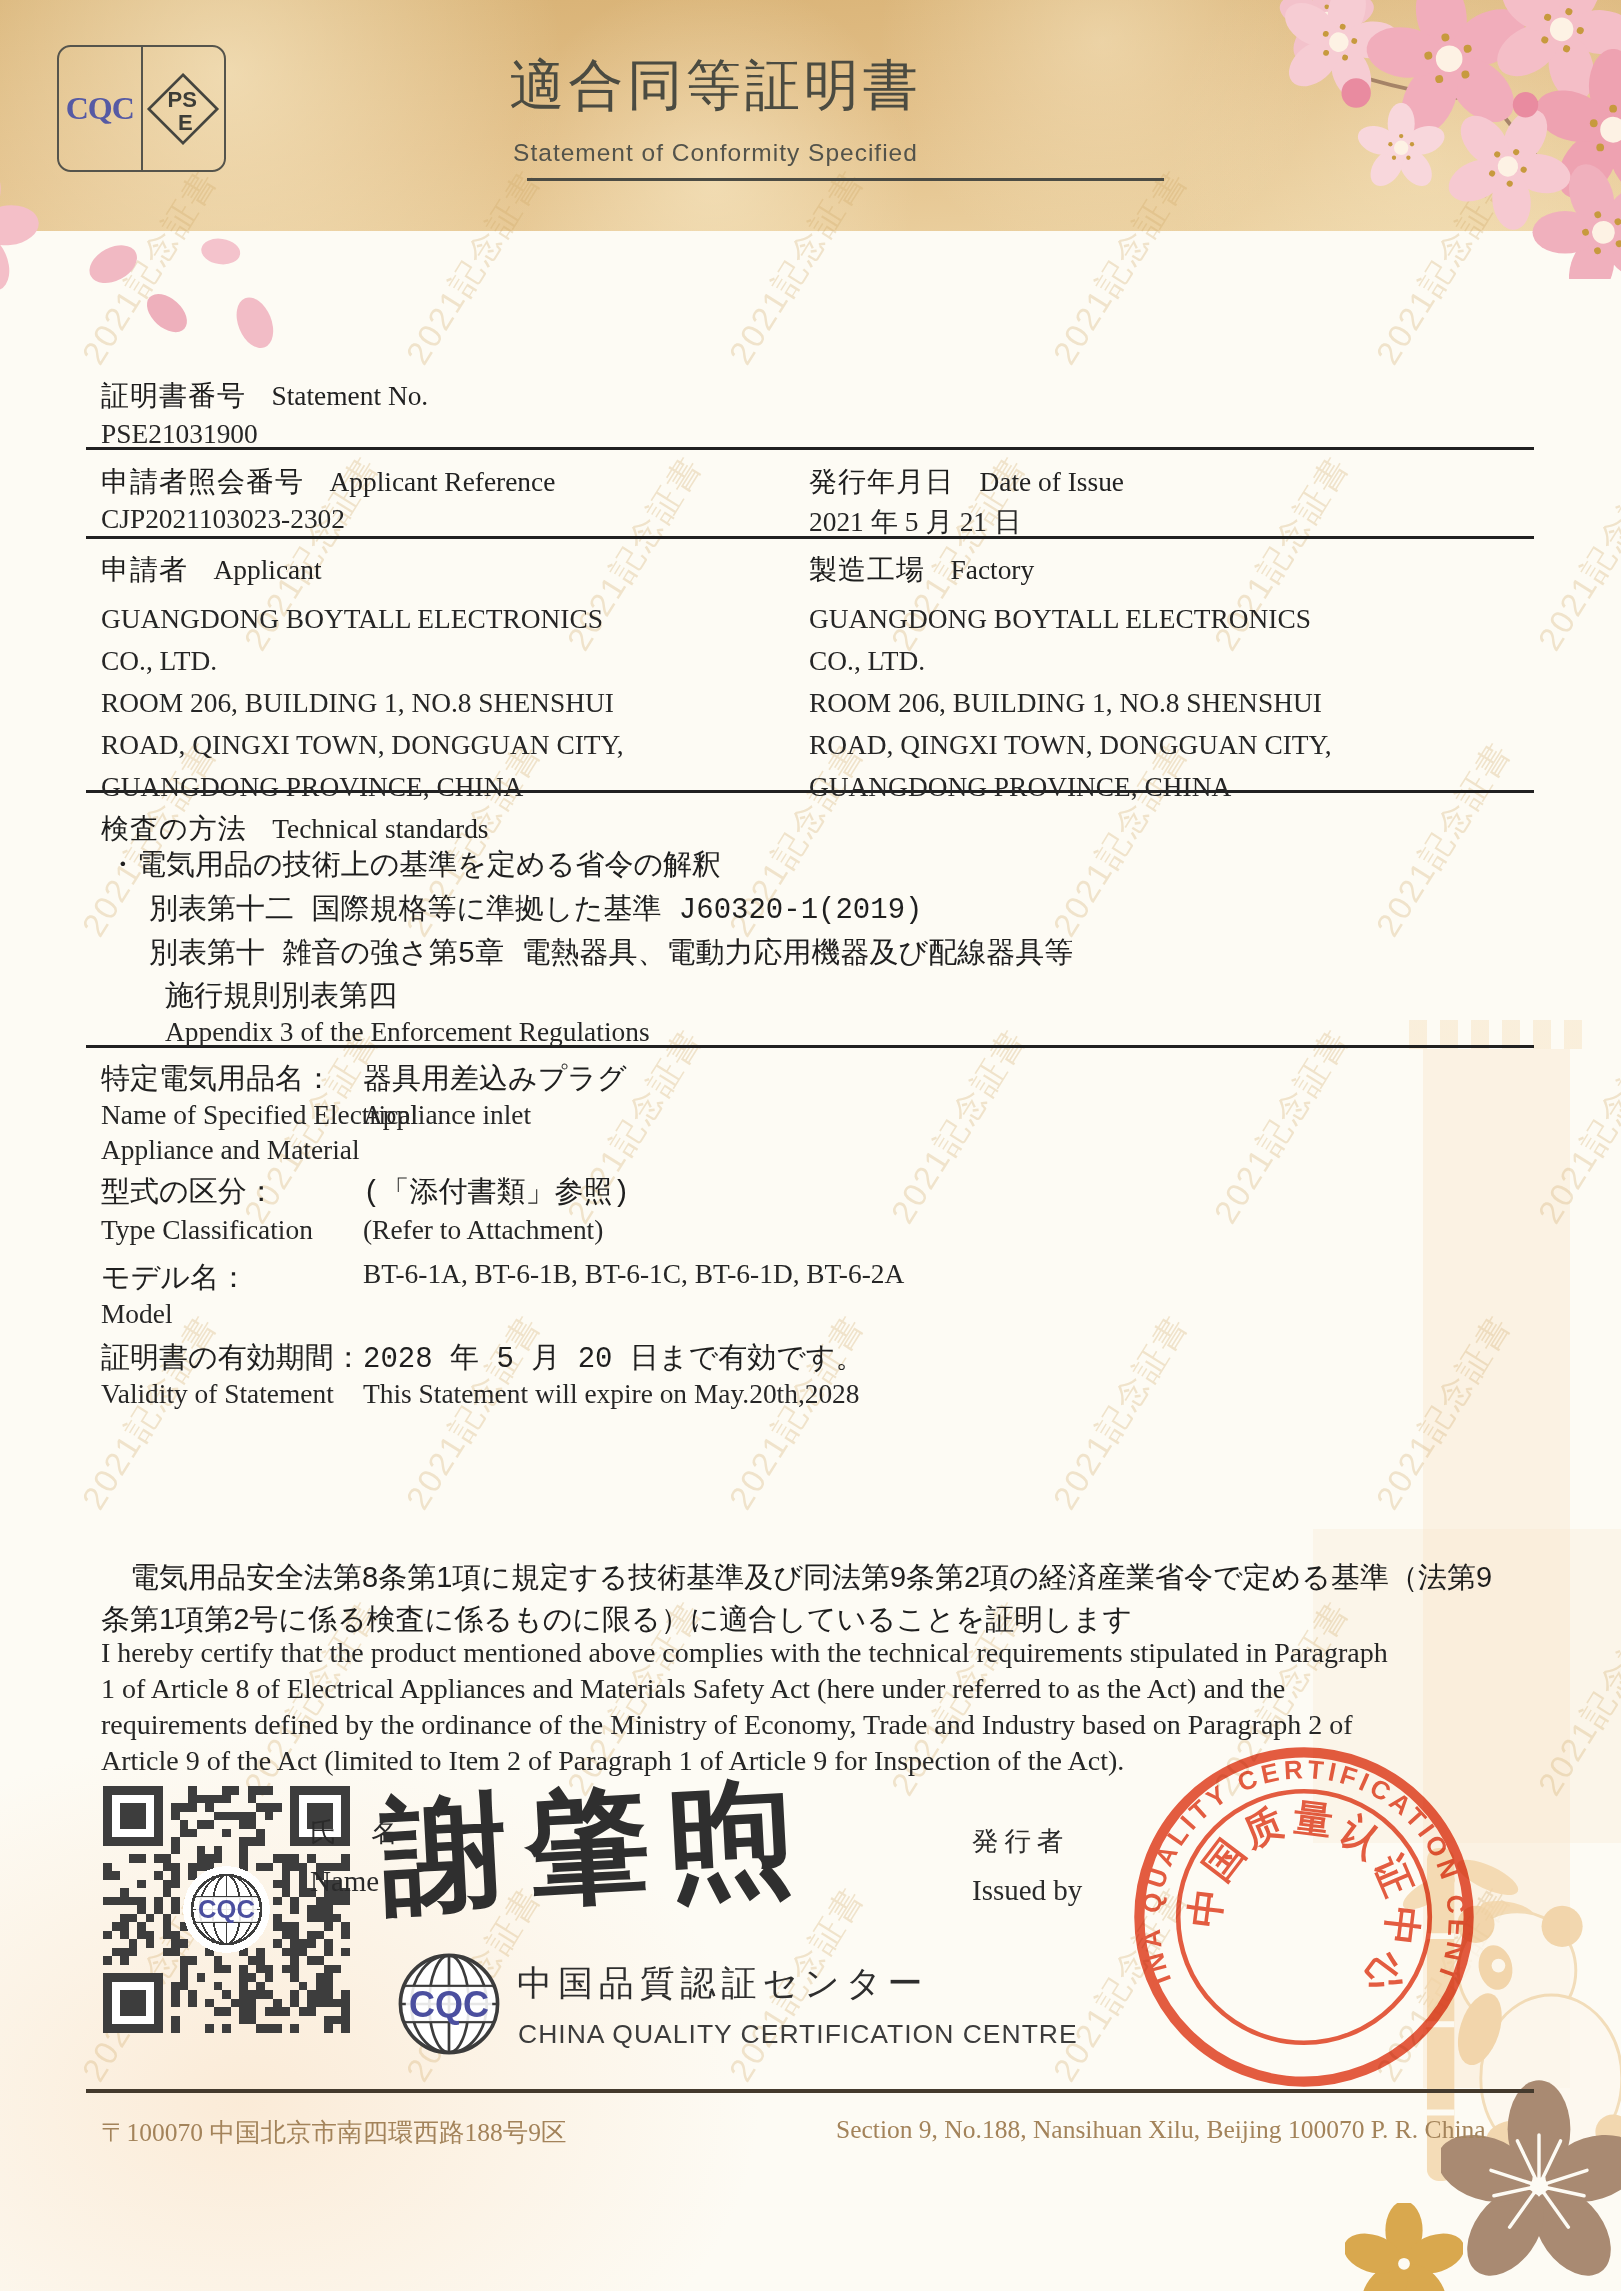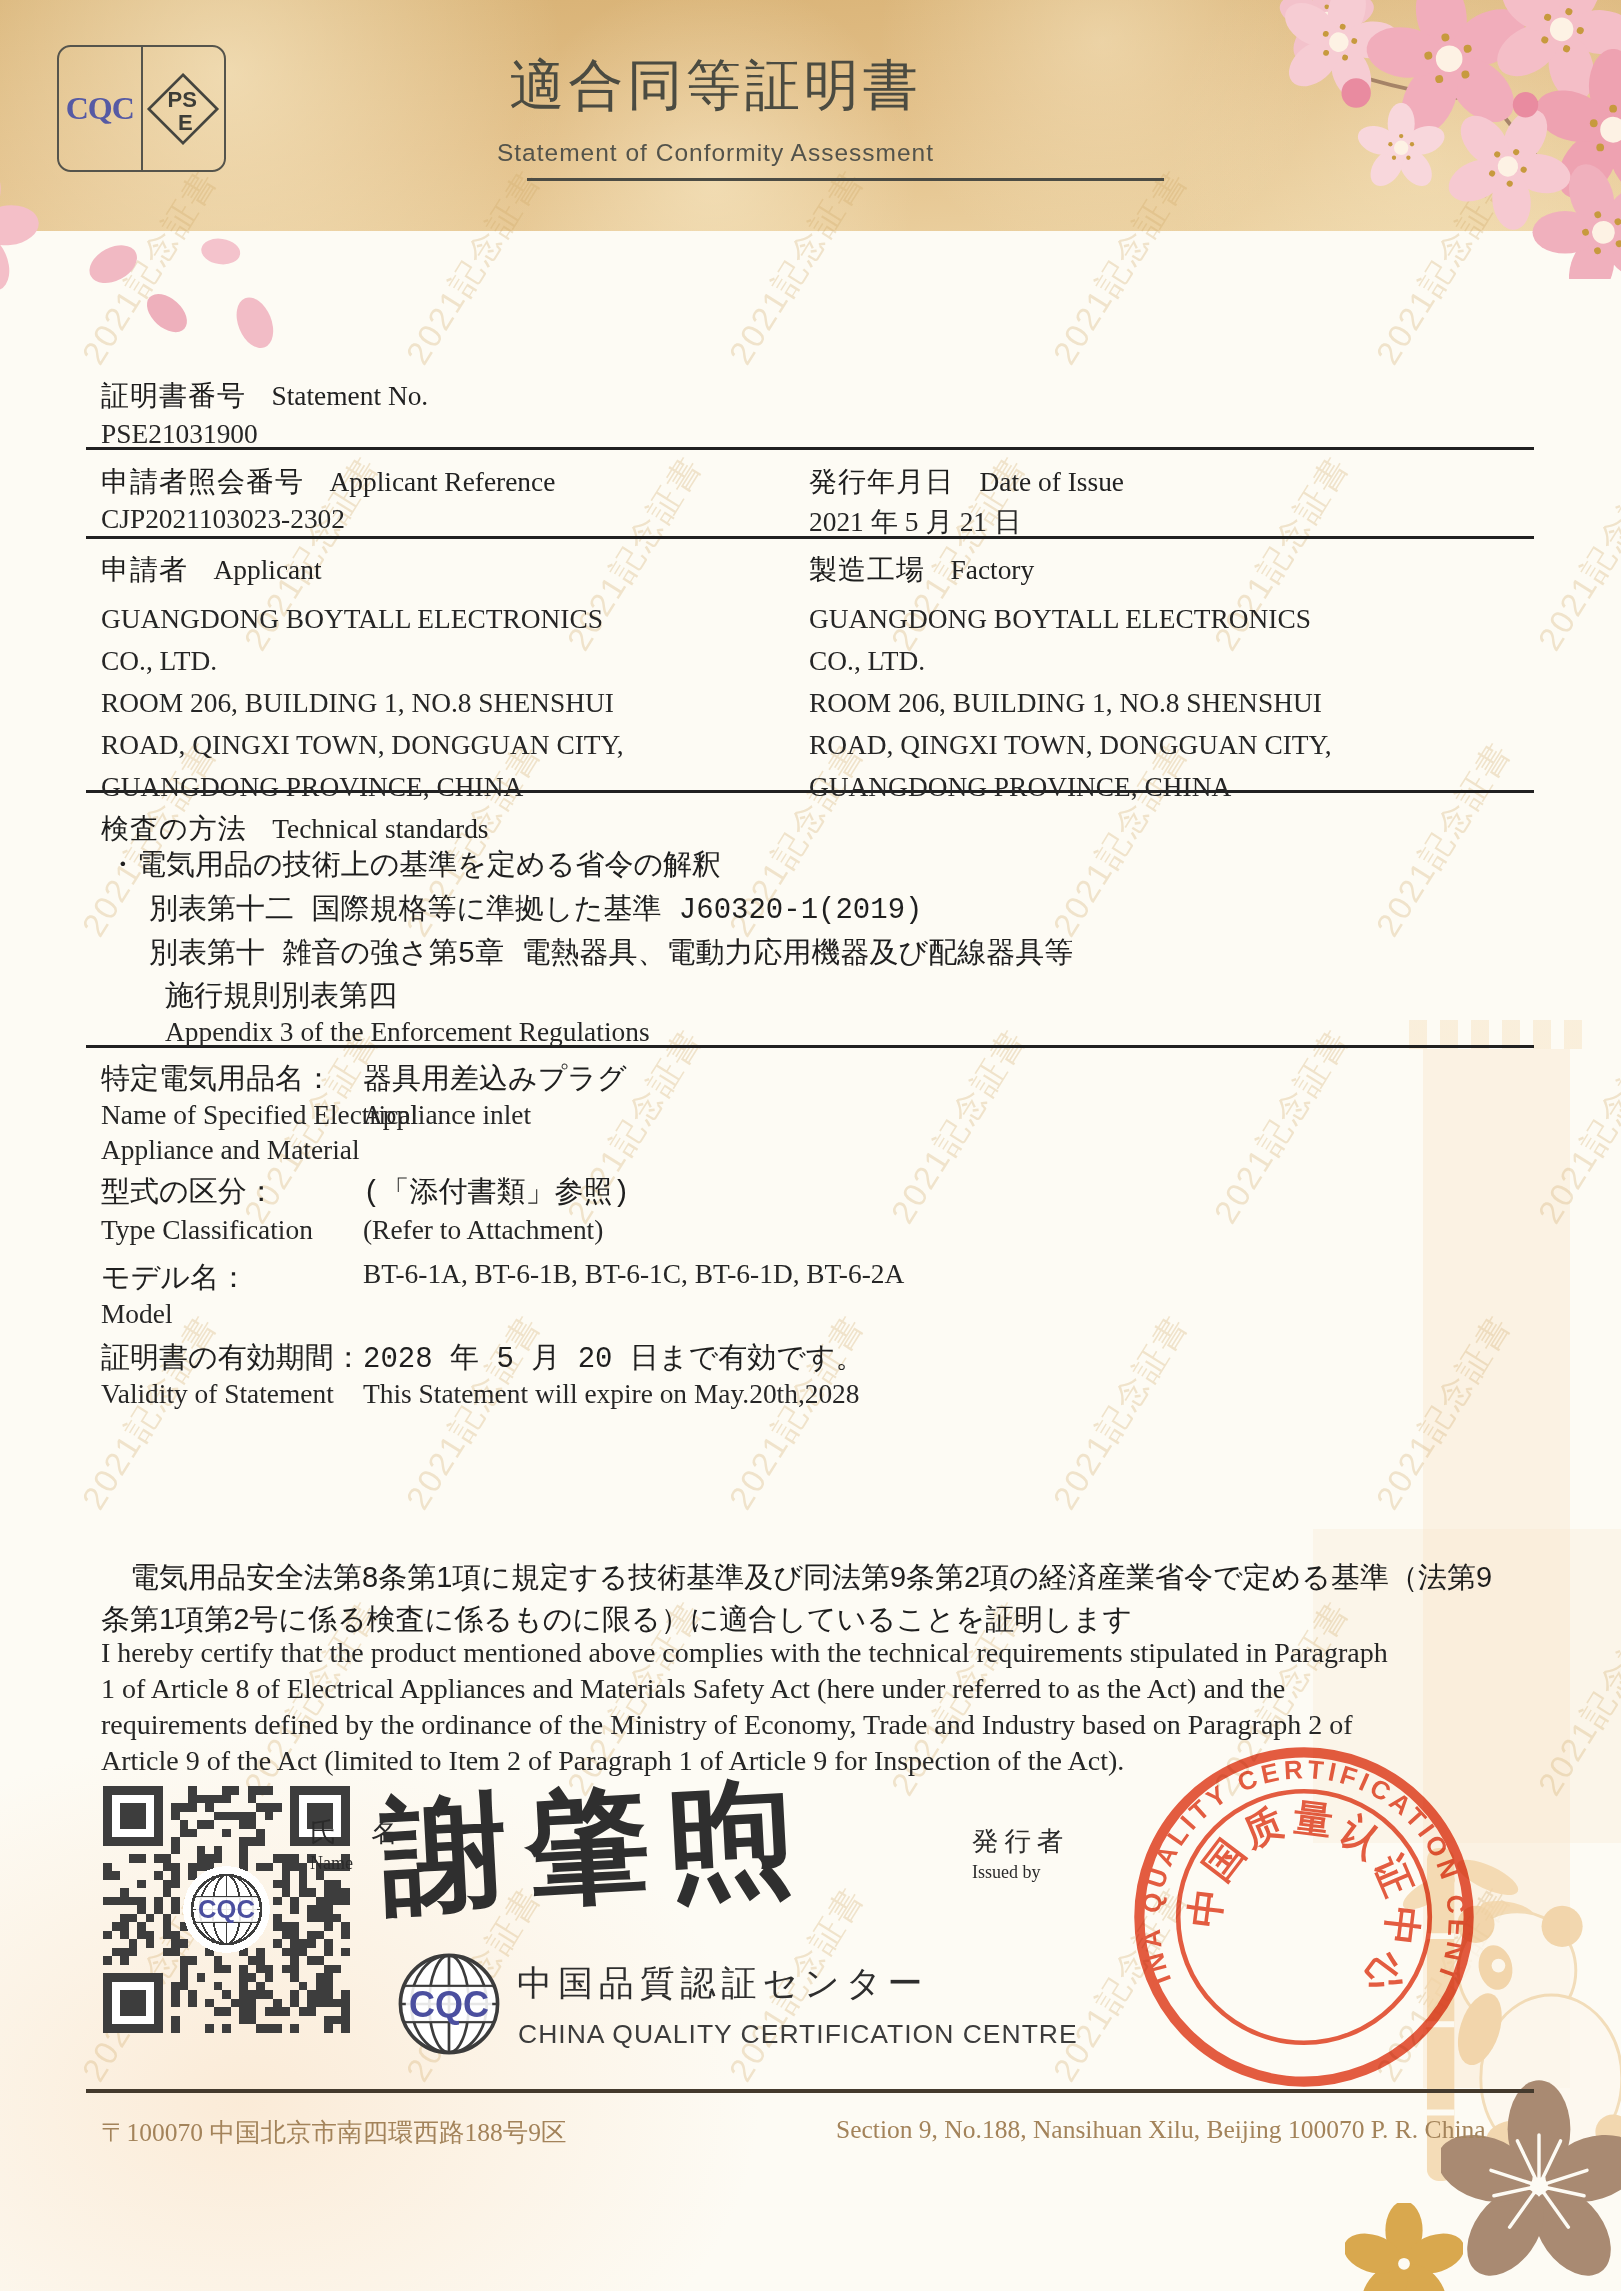--- a/index.html
+++ b/index.html
@@ -36,21 +36,21 @@
   .value{font-size:27.4px;z-index:6;}
   .addr{font-size:27.4px;line-height:42px;white-space:pre-line;z-index:6;}
   .std{font-size:29px;color:#1f1f1f;z-index:6;font-family:Liberation Mono, monospace;}
   .decl-ja{width:1431px;font-size:29px;line-height:42px;white-space:pre-line;color:#1e1e1e;z-index:6;}
   .decl-en{width:1431px;font-size:28px;line-height:36px;white-space:pre-line;z-index:6;}
   
   .sig-script{font-size:125px;letter-spacing:17.6px;font-weight:600;color:#2f2f2f;
     transform:rotate(-3deg);z-index:6;}
   .two-line-label{z-index:6;}
   .two-line-label .jp{display:block;font-size:26.5px;letter-spacing:13.7px;color:#2a2a2a;}
-  .two-line-label .en{display:block;font-size:18px;margin-top:3px;color:#2a2a2a;}
+  .two-line-label .en{display:block;font-size:29px;margin-top:15px;color:#2a2a2a;}
   .org-ja{font-size:35px;letter-spacing:5.9px;color:#2e2e2e;z-index:6;}
   .org-en{font-family:"Liberation Sans","DejaVu Sans",sans-serif;font-size:26.5px;letter-spacing:1px;
     color:#3c3c3c;z-index:6;}
   .footer-text{font-size:25.5px;color:#a3835a;z-index:6;}
   
   .wm{position:absolute;font-family:"Liberation Sans",sans-serif;font-size:33px;letter-spacing:2px;
     color:#cfa763;opacity:.28;transform:rotate(-58deg);white-space:nowrap;z-index:2;pointer-events:none;}
   .stamp-wrap{left:1119px;top:1732px;width:370px;height:370px;z-index:8;mix-blend-mode:multiply;opacity:.9;}
   .qr-wrap{left:103px;top:1786px;width:247px;height:247px;z-index:6;}
   .blossom-tr{right:0;top:0;z-index:4;pointer-events:none;}
@@ -147,21 +147,21 @@
     <div class="mark-cqc">CQC</div>
     <div class="mark-pse">
       <svg width="76" height="98" viewBox="0 0 100 100">
         <path d="M50,5 L95,50 L50,95 L5,50 Z" fill="none" stroke="#45453f" stroke-width="3.5"></path>
         <text x="49" y="47" text-anchor="middle" font-family="Liberation Sans,sans-serif" font-weight="bold" font-size="29" fill="#3d3d37">PS</text>
         <text x="53" y="77" text-anchor="middle" font-family="Liberation Sans,sans-serif" font-weight="bold" font-size="29" fill="#3d3d37">E</text>
       </svg>
     </div>
   </div>
   <div class="abs title-ja">適合同等証明書</div>
-  <div class="abs title-en jp">Statement of Conformity Assessment</div>
+  <div class="abs title-en jp">Statement of Conformity Specified</div>
   <div class="abs title-rule"></div>
 
   <svg class="abs blossom-tr" width="608" height="279" viewBox="0 0 620 285">
     <g stroke="#8a6652" stroke-width="4" fill="none" opacity=".7">
       <path d="M300,60 C380,90 470,110 560,105"></path>
         <path d="M430,20 C470,80 520,150 590,220"></path>
     </g>
     <use href="#sakura" x="270" y="-30" width="100" height="100" style="color:#f3c2cb"></use>
     <use href="#sakura" x="270" y="-20" width="125" height="125" style="color:#f6ccd3" transform="rotate(14 330 42)"></use>
     <use href="#sakura" x="360" y="-25" width="170" height="170" style="color:#f1adbb" transform="rotate(-10 445 60)"></use>

